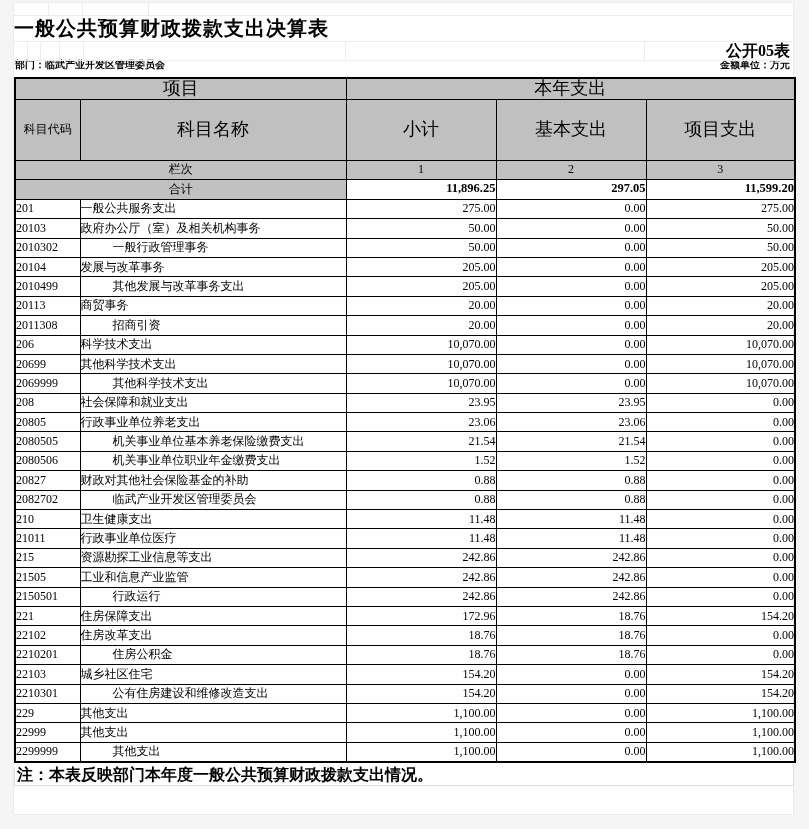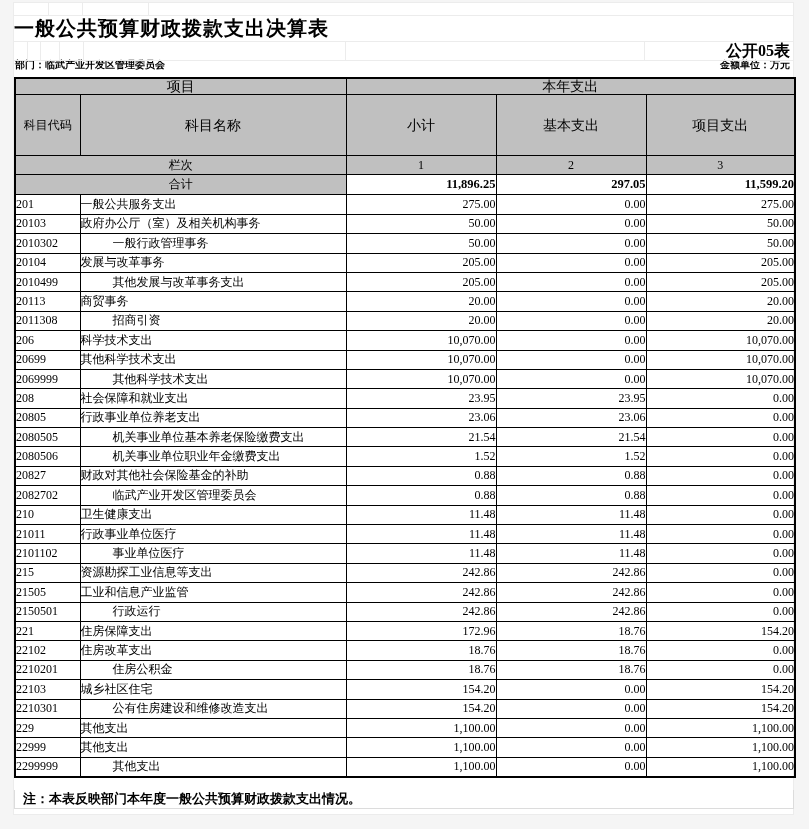--- a/index.html
+++ b/index.html
@@ -41,37 +41,37 @@
   table.main{
     width:780px;border-collapse:collapse;table-layout:fixed;
     border:2px solid var(--table-border);
     font-size:12px;
   }
   table.main th,table.main td{
     border:1px solid var(--table-border);
     padding:0;overflow:hidden;white-space:nowrap;
     font-weight:normal;line-height:1.1;
   }
-  .hd{background:var(--header-bg);text-align:center;font-size:14px;}
+  .hd{background:var(--header-bg);text-align:center;font-size:18px;}
   .hd-sm{background:var(--header-bg);text-align:center;font-size:12px;}
   tr.r-top{height:16px;}
   tr.r-cols{height:61px;}
   tr.r-idx{height:19px;}
   tr.r-total{height:20px;padding-left:32px;}
   tbody tr.data-row{height:19.4px;}
   td.code{text-align:left;padding-left:4px;}
   td.name{text-align:left;padding-left:4px;}
   td.name.indent1{padding-left:32px;}
   td.num{text-align:right;padding-right:4px;}
   td.num.bold,.bold{font-weight:bold;font-size:12.5px;}
   .note-row{
-    width:780px;height:19px;margin-top:12px;
+    width:780px;height:19px;margin-top:4px;
     border:1px solid #dcdcdc;border-top:none;
-    font-size:13px;font-weight:bold;
-    display:flex;align-items:center;padding-left:8px;
+    font-size:16px;font-weight:bold;
+    display:flex;align-items:center;padding-left:2px;
     background:#ffffff;
   }
 </style>
 </head>
 <body>
 
 <div class="sheet">
 
   <div class="top-strip">
     <span class="vline" style="left:34px"></span>
@@ -252,27 +252,20 @@
           <td class="num">0.00</td>
         </tr>
         <tr class="data-row">
           <td class="code">21011</td>
           <td class="name">行政事业单位医疗</td>
           <td class="num">11.48</td>
           <td class="num">11.48</td>
           <td class="num">0.00</td>
         </tr>
         <tr class="data-row">
-          <td class="code">2101102</td>
-          <td class="name indent1">事业单位医疗</td>
-          <td class="num">11.48</td>
-          <td class="num">11.48</td>
-          <td class="num">0.00</td>
-        </tr>
-        <tr class="data-row">
           <td class="code">215</td>
           <td class="name">资源勘探工业信息等支出</td>
           <td class="num">242.86</td>
           <td class="num">242.86</td>
           <td class="num">0.00</td>
         </tr>
         <tr class="data-row">
           <td class="code">21505</td>
           <td class="name">工业和信息产业监管</td>
           <td class="num">242.86</td>

